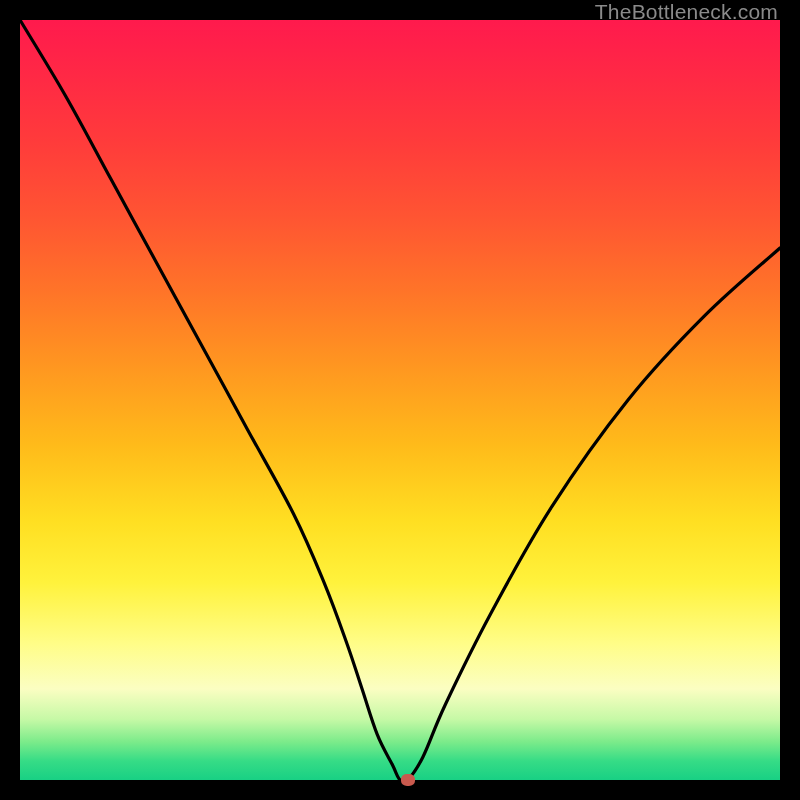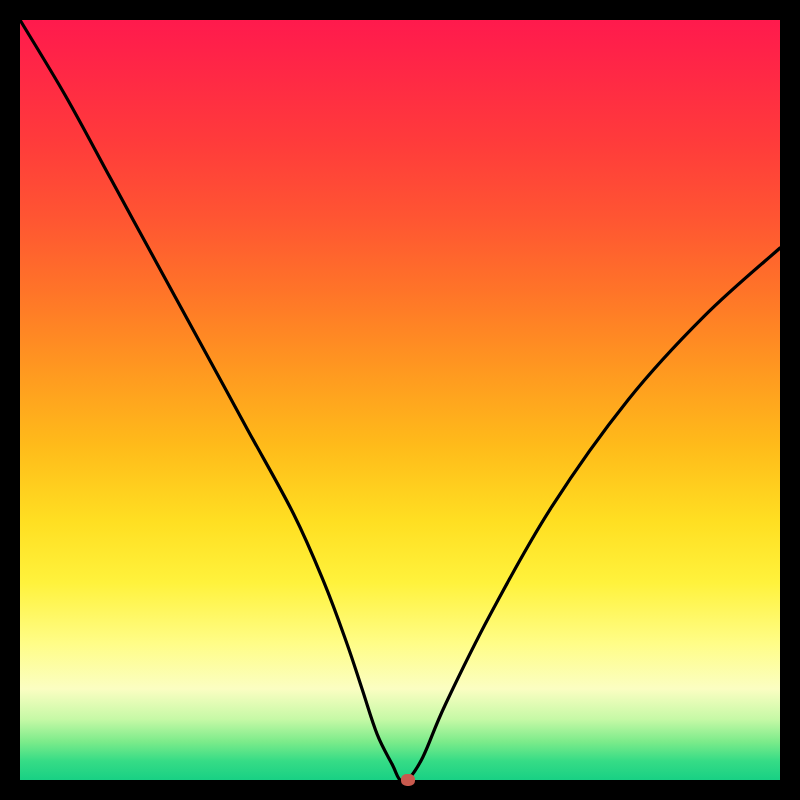--- a/index.html
+++ b/index.html
@@ -71,13 +71,14 @@
 </head>
 <body>
 
 <div class="frame">
   <div class="plot-area">
     <svg class="curve" viewBox="0 0 760 760" preserveAspectRatio="none">
       <path id="curve-path" d="M 0 0 C 8.208 13.68, 29.184 47.272, 45.6 76 C 62.016000000000005 104.72800000000001, 74.784 129.50400000000005, 91.2 159.60000000000002 C 107.616 189.696, 120.38399999999999 213.10399999999993, 136.79999999999998 243.19999999999993 C 153.21599999999998 273.29599999999994, 165.984 296.704, 182.4 326.8 C 198.816 356.896, 211.584 380.304, 228 410.4 C 244.416 440.496, 259.91999999999996 466.64, 273.59999999999997 494 C 287.28 521.36, 294.424 539.144, 304 562.4 C 313.576 585.656, 319.96000000000004 604.048, 326.8 623.2 C 333.64 642.3520000000001, 336.528 652.384, 342 668.8 C 347.472 685.2159999999999, 351.728 700.72, 357.2 714.4 C 362.67199999999997 728.0799999999999, 368.296 736.592, 372.4 744.8 C 376.50399999999996 753.0079999999999, 377.264 757.264, 380 760 C 382.736 762.736, 383.49600000000004 764.104, 387.6 760 C 391.704 755.896, 395.96000000000004 750.88, 402.8 737.2 C 409.64 723.5200000000001, 413.288 709.992, 425.6 684 C 437.91200000000003 658.008, 452.048 628.3679999999999, 471.2 592.8 C 490.352 557.232, 507.376 524.7040000000001, 532 486.40000000000003 C 556.624 448.09600000000006, 580.64 414.2, 608 380 C 635.36 345.8, 656.64 323.76000000000005, 684 296.40000000000003 C 711.36 269.04, 746.32 240.312, 760 228" fill="none" stroke="#000" stroke-width="3.2" stroke-linecap="round" stroke-linejoin="round"></path>
     </svg>
     <div id="marker" class="marker" style="left: 387.6px; top: 760px; background: rgb(201, 90, 78);"></div>
   </div>
+  <div class="watermark">TheBottleneck.com</div>
 </div>
 
 </body></html>

